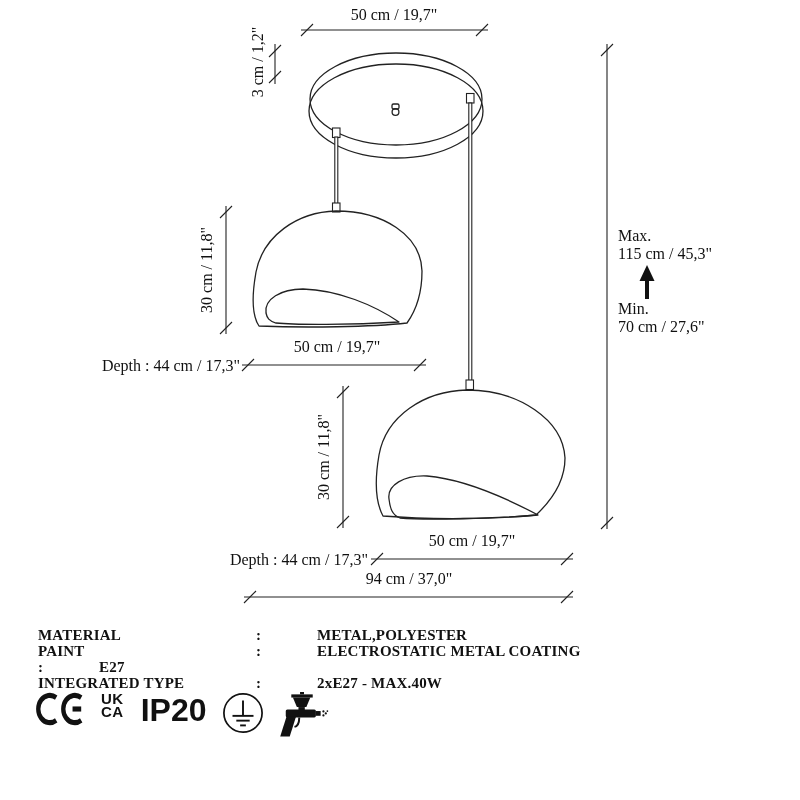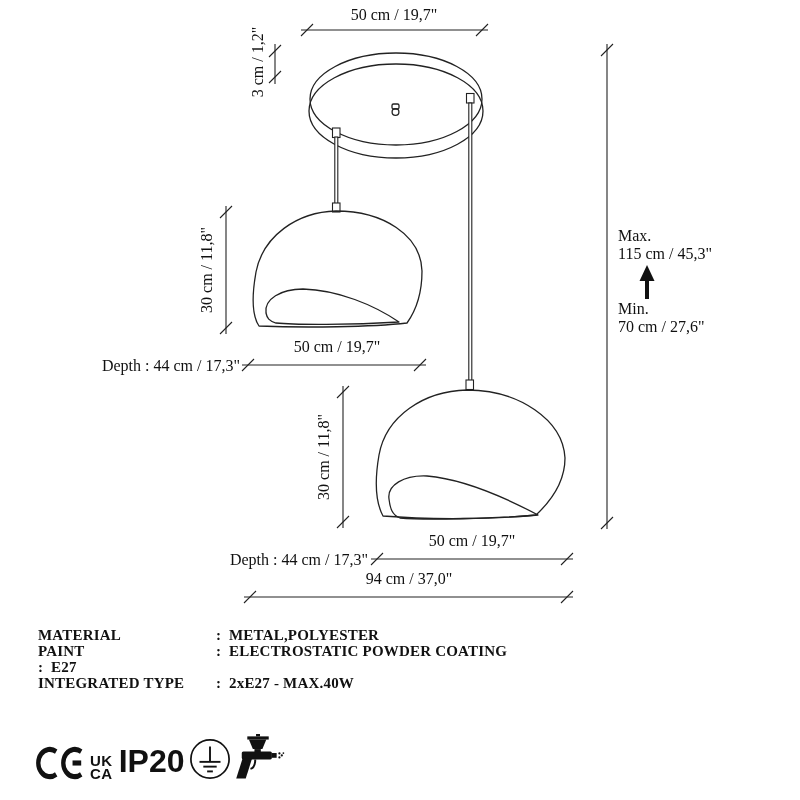--- a/index.html
+++ b/index.html
@@ -1,24 +1,24 @@
 <!DOCTYPE html>
 <html><head>
 <meta charset="utf-8">
 <style>
   html,body{margin:0;padding:0;background:#fff;}
   .page{position:relative;width:800px;height:800px;background:#ffffff;overflow:hidden;
         font-family:"Liberation Serif",serif;color:#111;}
   svg text{font-family:"Liberation Serif",serif;font-size:16px;fill:#111;}
   .specs{position:absolute;left:38px;top:627px;font-weight:700;font-size:15px;line-height:16px;}
-  .spec-row{display:flex;}
+  .spec-row{display:flex;gap:40px;}
   .spec-label{width:178px;letter-spacing:.2px;}
   .spec-colon{width:13px;}
-  .spec-value{white-space:nowrap;letter-spacing:.2px;}
-  .certs{position:absolute;left:36px;top:732px;height:48px;display:flex;align-items:flex-end;gap:4px;}
+  .spec-value{white-space:nowrap;letter-spacing:.2px;margin-left:8px;}
+  .certs{position:absolute;left:36px;top:692px;height:48px;display:flex;align-items:flex-start;gap:15px;}
   .ukca{font-family:"Liberation Sans",sans-serif;font-weight:700;font-size:15px;line-height:13px;
         letter-spacing:.5px;color:#111;}
   .ip20{font-family:"Liberation Sans",sans-serif;font-weight:700;font-size:32px;color:#111;
         letter-spacing:0;margin-left:2px;}
 </style>
 </head>
 <body>
 
 <div class="page">
 
@@ -126,21 +126,21 @@
 
   <div class="specs">
     <div class="spec-row">
       <span class="spec-label">MATERIAL</span>
       <span class="spec-colon">:</span>
       <span class="spec-value">METAL,POLYESTER</span>
     </div>
     <div class="spec-row">
       <span class="spec-label">PAINT</span>
       <span class="spec-colon">:</span>
-      <span class="spec-value">ELECTROSTATIC POWDER COATING</span>
+      <span class="spec-value">ELECTROSTATIC METAL COATING</span>
     </div>
     <div class="spec-row">
       <span class="spec-colon">:</span>
       <span class="spec-value">E27</span>
     </div>
     <div class="spec-row">
       <span class="spec-label">INTEGRATED TYPE</span>
       <span class="spec-colon">:</span>
       <span class="spec-value">2xE27 - MAX.40W</span>
     </div>

